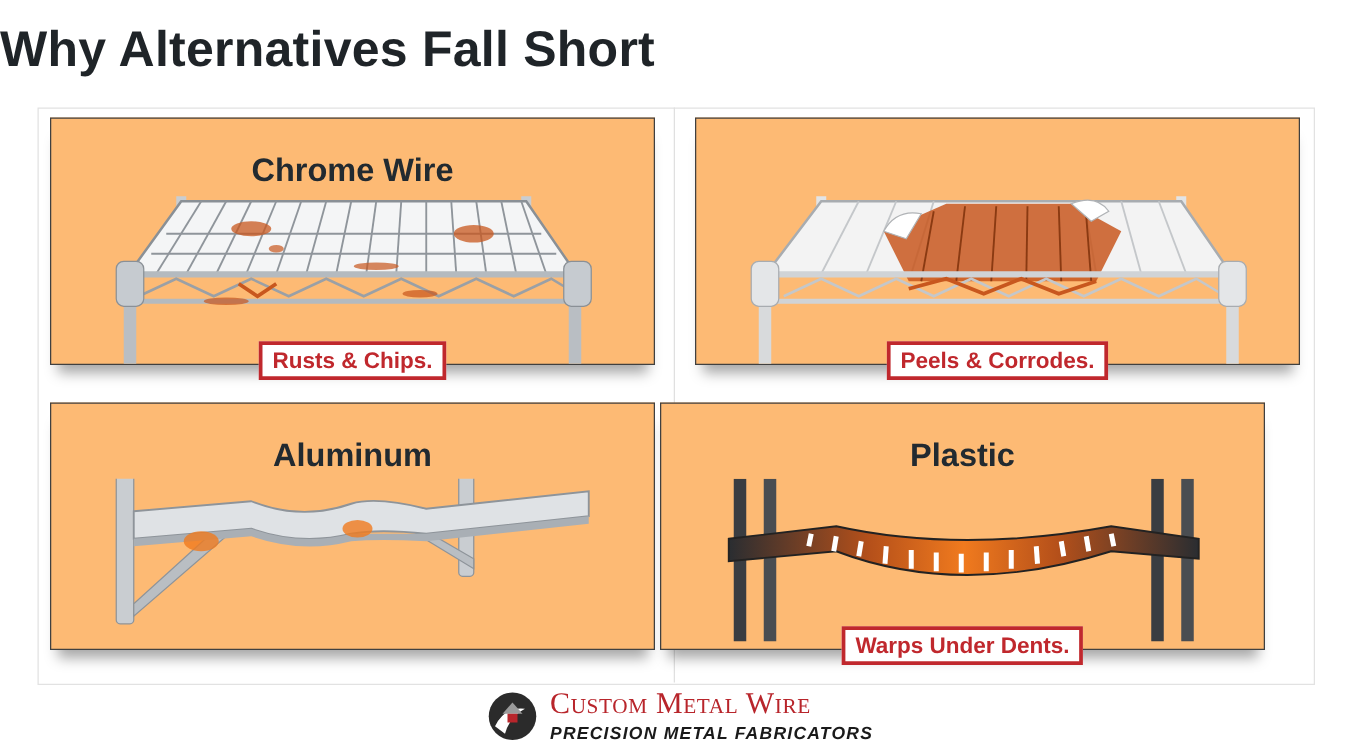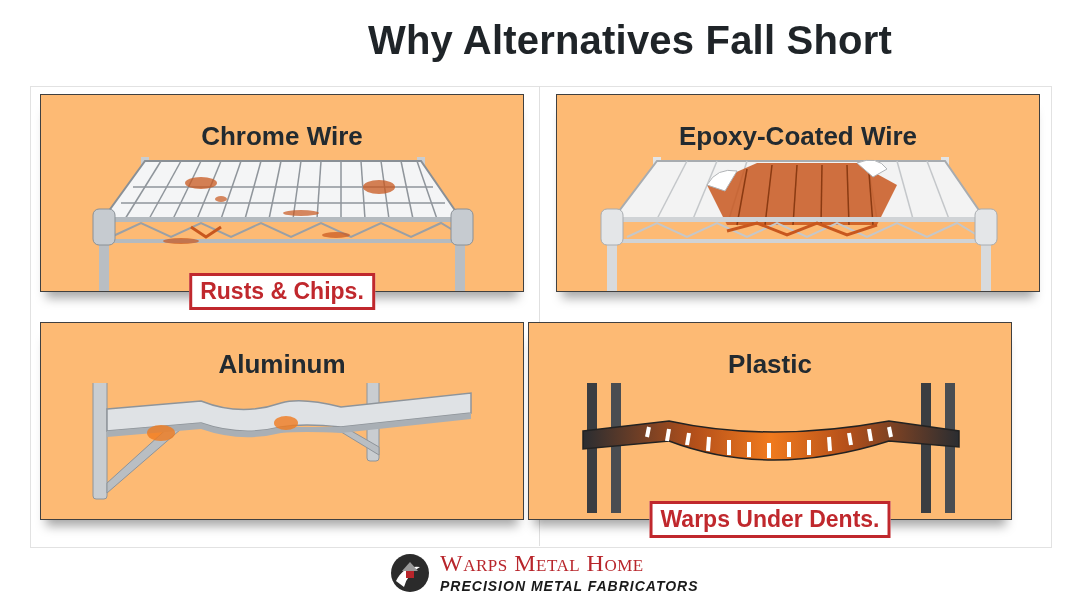--- a/index.html
+++ b/index.html
@@ -1,23 +1,23 @@
 <!DOCTYPE html>
 <html><head>
 <meta charset="utf-8">
 <style>
   html,body{margin:0;padding:0;}
   body{width:1080px;height:603px;background:#ffffff;position:relative;overflow:hidden;font-family:"Liberation Sans","DejaVu Sans",sans-serif;}
-  .title{position:absolute;left:0;top:18px;width:892px;text-align:right;font-weight:bold;font-size:40px;color:#1f2428;letter-spacing:0.2px;}
+  .title{position:absolute;left:0;top:18px;width:892px;text-align:left;font-weight:bold;font-size:40px;color:#1f2428;letter-spacing:0.2px;}
   .outer{position:absolute;left:30px;top:86px;width:1020px;height:460px;border:1px solid #e2e2e2;background:#fff;}
   .divider-v{position:absolute;left:539px;top:86px;width:1px;height:460px;background:#e0e0e0;}
   .panel{position:absolute;width:482px;height:196px;background:#fdba74;border:1px solid #404040;box-shadow:0 12px 10px -6px rgba(0,0,0,0.35);}
   .panel-title{position:absolute;left:0;width:100%;top:26px;text-align:center;font-weight:bold;font-size:26px;color:#222a30;}
   .art{position:absolute;left:0;top:60px;width:100%;height:140px;}
-  .tag{position:absolute;top:178px;left:50%;transform:translateX(-50%);background:#fff;border:3px solid #c0282d;color:#c0282d;font-weight:bold;font-size:23px;padding:2px 8px;white-space:nowrap;}
+  .tag{position:absolute;top:178px;left:50%;transform:translateX(-50%);background:#fff;border:3px solid #c0282d;color:#c0282d;font-weight:bold;font-size:18px;padding:2px 8px;white-space:nowrap;}
   .footer{position:absolute;left:388px;top:548px;width:320px;height:52px;}
   .logo{position:absolute;left:2px;top:5px;width:40px;height:40px;}
   .brand{position:absolute;left:52px;top:2px;font-family:"Liberation Serif","DejaVu Serif",serif;font-size:24px;color:#b8252b;letter-spacing:0.5px;font-variant:small-caps;}
   .tagline{position:absolute;left:52px;top:30px;font-size:14px;font-weight:bold;font-style:italic;color:#1a1a1a;letter-spacing:1px;text-align:right;}
 </style>
 </head>
 <body>
 
 <div class="title">Why Alternatives Fall Short</div>
 
@@ -60,21 +60,20 @@
     <ellipse cx="180" cy="44" rx="6" ry="3" fill="#c8571e" opacity="0.7"></ellipse>
     <ellipse cx="260" cy="58" rx="18" ry="3" fill="#c8571e" opacity="0.7"></ellipse>
     <polyline points="150,72 165,82 180,72" fill="none" stroke="#c8571e" stroke-width="3"></polyline>
     <ellipse cx="140" cy="86" rx="18" ry="3" fill="#c8571e" opacity="0.7"></ellipse>
     <ellipse cx="295" cy="80" rx="14" ry="3" fill="#c8571e" opacity="0.7"></ellipse>
   </svg>
   <div class="tag">Rusts &amp; Chips.</div>
 </div>
 
 <div class="panel" style="left:556px;top:94px;">
-  <div class="panel-title">Epoxy-Coated Wire</div>
   <svg class="art" viewBox="0 0 482 140">
     <rect x="50" y="56" width="10" height="80" fill="#d8dadc"></rect>
     <rect x="424" y="56" width="10" height="80" fill="#d8dadc"></rect>
     <rect x="96" y="2" width="8" height="60" fill="#e2e4e6"></rect>
     <rect x="384" y="2" width="8" height="60" fill="#e2e4e6"></rect>
     <polygon points="100,6 388,6 428,64 56,64" fill="#f3f3f3" stroke="#a8acb0" stroke-width="2"></polygon>
     <g stroke="#c4c7ca" stroke-width="1.5">
       <line x1="130" y1="6" x2="100" y2="64"></line>
         <line x1="160" y1="6" x2="136" y2="64"></line>
         <line x1="190" y1="6" x2="172" y2="64"></line>
@@ -93,20 +92,21 @@
     </g>
     <path d="M150,30 Q160,12 180,16 L168,36 Z" fill="#ffffff" stroke="#b0b3b6"></path>
     <path d="M300,8 Q320,0 330,14 L316,22 Z" fill="#ffffff" stroke="#b0b3b6"></path>
     <rect x="54" y="62" width="376" height="5" fill="#d0d3d6"></rect>
     <polyline points="70,82 100,68 130,82 160,68 190,82 220,68 250,82 280,68 310,82 340,68 370,82 400,68 420,80" fill="none" stroke="#c4c7ca" stroke-width="2"></polyline>
     <polyline points="170,76 200,68 230,80 260,68 290,80 320,70" fill="none" stroke="#c8571e" stroke-width="3"></polyline>
     <rect x="54" y="84" width="376" height="4" fill="#d0d3d6"></rect>
     <rect x="44" y="54" width="22" height="36" rx="6" fill="#e4e6e8" stroke="#a8acb0"></rect>
     <rect x="418" y="54" width="22" height="36" rx="6" fill="#e4e6e8" stroke="#a8acb0"></rect>
   </svg>
+  <div class="tag">Peels &amp; Corrodes.</div>
 </div>
 
 <div class="panel" style="left:40px;top:322px;">
   <div class="panel-title">Aluminum</div>
   <svg class="art" viewBox="0 0 482 140">
     <rect x="52" y="-8" width="14" height="124" rx="3" fill="#c9cdd1" stroke="#8e949a"></rect>
     <rect x="326" y="-12" width="12" height="90" rx="3" fill="#c9cdd1" stroke="#8e949a"></rect>
     <polygon points="66,100 66,110 140,46 130,42" fill="#b9bec3" stroke="#8e949a"></polygon>
     <polygon points="338,64 338,72 292,44 300,42" fill="#b9bec3" stroke="#8e949a"></polygon>
     <path d="M66,26 L160,18 Q200,34 240,20 Q260,14 300,24 L430,10 L430,30 L300,44 Q262,40 240,44 Q200,54 160,40 L66,48 Z" fill="#dfe2e5" stroke="#8e949a" stroke-width="1.5"></path>
@@ -152,15 +152,15 @@
   <div class="tag">Warps Under Dents.</div>
 </div>
 
 <div class="footer">
   <svg class="logo" viewBox="0 0 40 40">
     <circle cx="20" cy="20" r="19" fill="#2b2b2b"></circle>
     <path d="M6,28 Q14,12 30,14 Q18,20 14,34 Z" fill="#ffffff"></path>
     <polygon points="12,18 20,9 28,18" fill="#9a9a9a"></polygon>
     <rect x="16" y="18" width="8" height="7" fill="#b8252b"></rect>
   </svg>
-  <div class="brand">Warps Metal Home</div>
+  <div class="brand">Custom Metal Wire</div>
   <div class="tagline">PRECISION METAL FABRICATORS</div>
 </div>
 
 </body></html>

